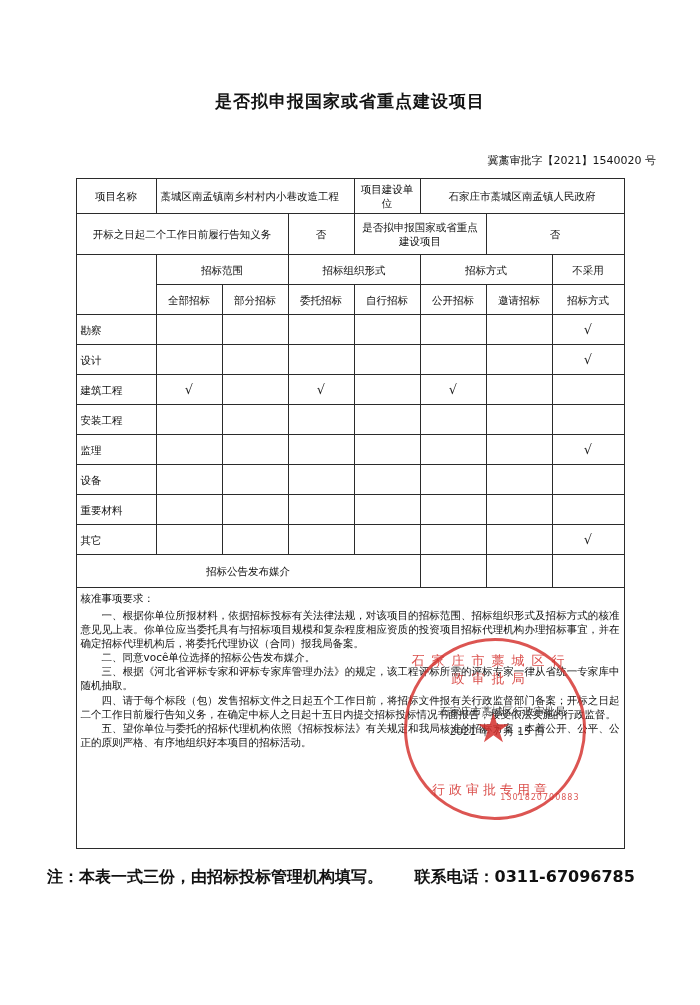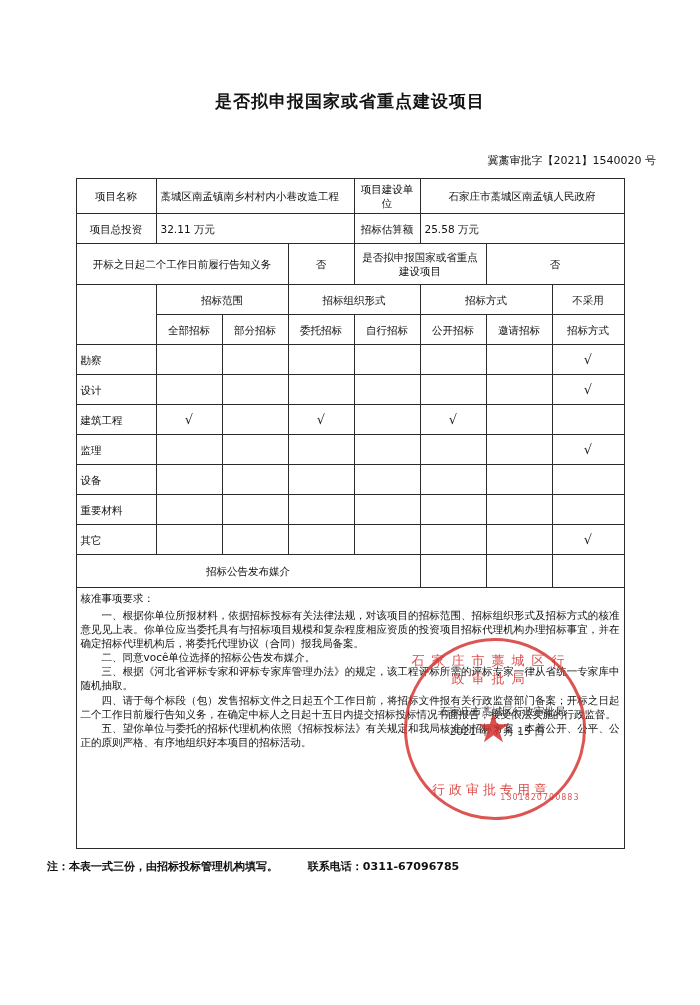--- a/index.html
+++ b/index.html
@@ -74,23 +74,23 @@
     height: auto;
   }
   .notes-title {
     margin-bottom: 2px;
   }
   .notes-p {
     text-indent: 2em;
     margin: 0;
   }
   .footer-note {
-    margin: 10px auto 0 auto;
+    margin: 18px auto 0 auto;
     width: 618px;
-    font-size: 11px;
+    font-size: 16px;
     font-weight: bold;
     padding-left: 6px;
     box-sizing: border-box;
   }
   .footer-note .phone {
     font-weight: bold;
     margin-left: 26px;
   }
   
   .seal-wrap {
@@ -184,26 +184,20 @@
     </colgroup>
     <tbody>
 
       <tr>
         <td class="c">项目名称</td>
         <td class="l pad-l" colspan="3">藁城区南孟镇南乡村村内小巷改造工程</td>
         <td class="c">项目建设单位</td>
         <td class="c" colspan="3">石家庄市藁城区南孟镇人民政府</td>
       </tr>
 
-      <tr>
-        <td class="c">项目总投资</td>
-        <td class="l pad-l" colspan="3">32.11 万元</td>
-        <td class="c">招标估算额</td>
-        <td class="l pad-l" colspan="3">25.58 万元</td>
-      </tr>
 
       <tr>
         <td class="c" colspan="3" style="height:34px">开标之日起二个工作日前履行告知义务</td>
         <td class="c">否</td>
         <td class="c" colspan="2">
           <span>是否拟申报国家或省重点建设项目</span>
         </td>
         <td class="c" colspan="2">否</td>
       </tr>
 
@@ -250,20 +244,30 @@
         <td class="row-label">建筑工程</td>
         <td class="c tick">√</td>
         <td class="c tick"></td>
         <td class="c tick">√</td>
         <td class="c tick"></td>
         <td class="c tick">√</td>
         <td class="c tick"></td>
         <td class="c tick"></td>
       </tr>
       <tr>
+        <td class="row-label">安装工程</td>
+        <td class="c tick"></td>
+        <td class="c tick"></td>
+        <td class="c tick"></td>
+        <td class="c tick"></td>
+        <td class="c tick"></td>
+        <td class="c tick"></td>
+        <td class="c tick"></td>
+      </tr>
+      <tr>
         <td class="row-label">监理</td>
         <td class="c tick"></td>
         <td class="c tick"></td>
         <td class="c tick"></td>
         <td class="c tick"></td>
         <td class="c tick"></td>
         <td class="c tick"></td>
         <td class="c tick">√</td>
       </tr>
       <tr>

